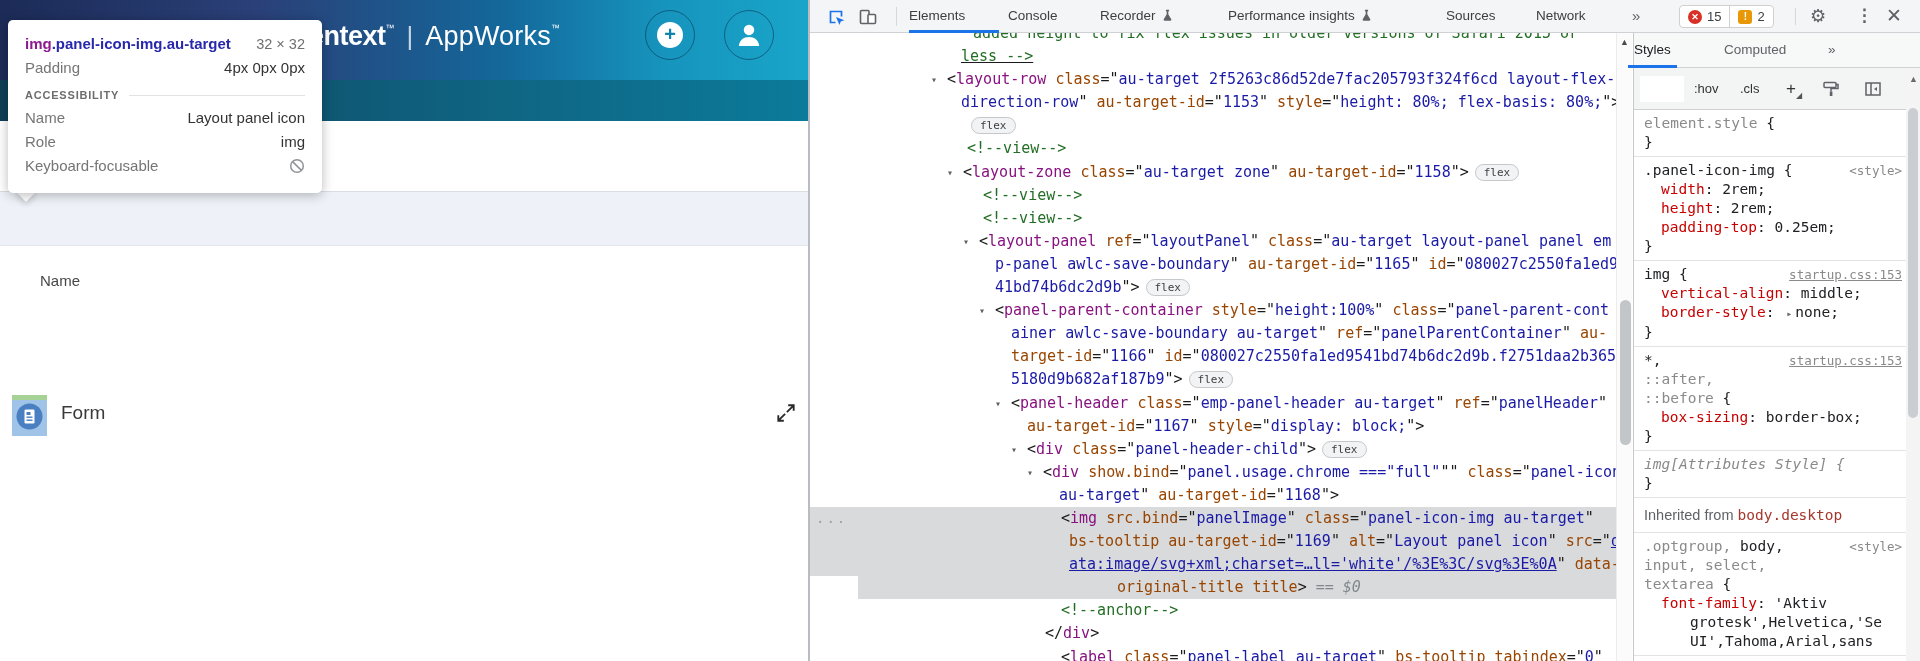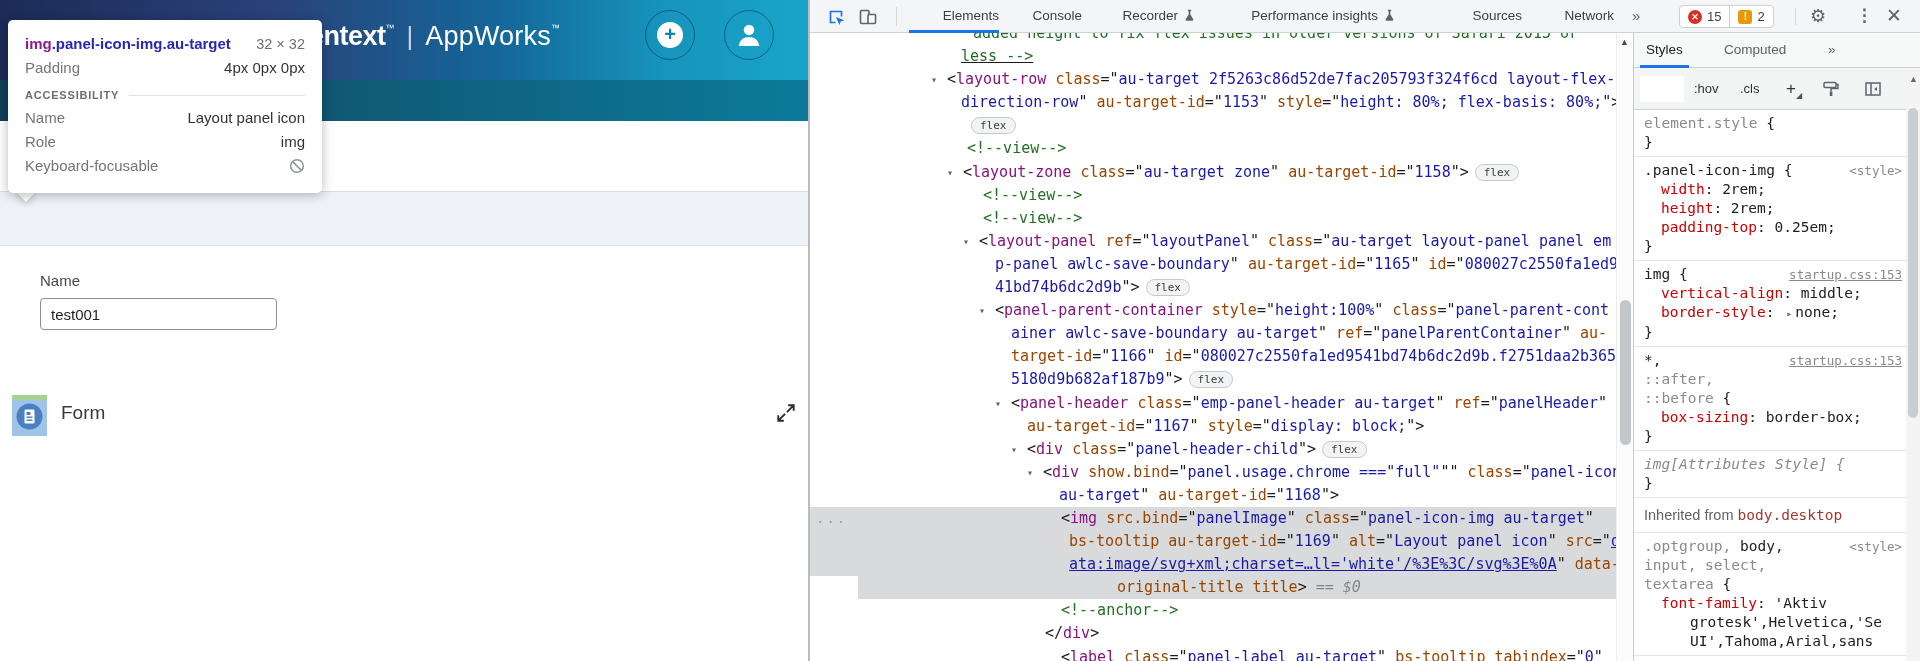--- a/index.html
+++ b/index.html
@@ -48,21 +48,21 @@
   .tt-sec{display:flex;align-items:center;gap:10px;margin:9px 0 5px 0;}
   .tt-sec span{font-size:11px;color:#6d6d6d;letter-spacing:.8px;font-weight:700;}
   .tt-sec i{flex:1;border-top:1px solid #e3e3e3;}
   
   .dt{position:absolute;left:808px;top:0;width:1112px;height:661px;background:#fff;
       border-left:2px solid #b9bdc1;}
   .dt-tabbar{position:absolute;left:0;top:0;width:1110px;height:33px;background:#f4f5f6;
              border-bottom:1px solid #cfd1d4;}
   .ticon{position:absolute;top:7px;width:20px;height:20px;}
   .tb-sep{position:absolute;left:86px;top:7px;height:19px;border-left:1px solid #d6d8da;}
-  .dtab{position:absolute;top:0;height:33px;line-height:32px;text-align:right;font-size:13.5px;
+  .dtab{position:absolute;top:0;height:33px;line-height:32px;text-align:left;font-size:13.5px;
         color:#3c4043;white-space:nowrap;}
   .dtab .bk{display:inline-block;vertical-align:-2px;margin-left:5px;}
   .dtab.active::after{content:"";position:absolute;left:0;right:0;bottom:0;height:3px;background:#1a73e8;}
   .more{position:absolute;left:822px;top:0;height:33px;line-height:31px;font-size:15px;color:#5f6368;}
   .badges{position:absolute;left:869px;top:5px;height:23px;display:flex;border:1px solid #d0d0d0;
           border-radius:4px;background:#fff;overflow:hidden;}
   .badge-cell{display:flex;align-items:center;gap:5px;padding:0 8px;font-size:13px;color:#3c4043;}
   .badge-cell + .badge-cell{border-left:1px solid #d0d0d0;}
   .errdot{width:14px;height:14px;border-radius:50%;background:#d93025;color:#fff;font-size:9px;
           line-height:14px;text-align:center;font-weight:700;}
@@ -148,21 +148,20 @@
           <rect x="10.5" y="16.5" width="6" height="1.4" fill="#4a7fc1"></rect>
         </svg>
       </div>
       <div class="form-title">Form</div>
       <svg class="expand" viewBox="0 0 20 20">
         <path d="M12 3h5v5M17 3l-6.2 6.2M8 17H3v-5M3 17l6.2-6.2" stroke="#2a2a2a" stroke-width="1.7" fill="none"></path>
       </svg>
     </div>
 
     <div class="fld-label">Name</div>
-    <input class="fld-input" value="test001" style="">
 
     <div class="tt-arrow"></div>
     <div class="tooltip">
       <div class="tt-row">
         <span><span class="tt-tag">img</span><span class="tt-cls">.panel-icon-img.au-target</span></span>
         <span class="tt-size">32 × 32</span>
       </div>
       <div class="tt-row">
         <span class="tt-lab">Padding</span>
         <span class="tt-val">4px 0px 0px</span>
@@ -264,21 +263,21 @@
 
     <div class="esb">
       <span class="sarr">▲</span>
       <span class="thumb"></span>
     </div>
 
     <div class="ssep"></div>
 
     <div class="sidebar">
       <div class="ss-tabs" id="ss-tabs">
-          <span class="sstab active" style="left: 12px;">Styles</span>
+          <span class="sstab active" style="left: 0;">Styles</span>
           <span class="sstab" style="left: 90px;">Computed</span>
           <span class="sstab" style="left: 194px;">»</span>
         </div>
       <div class="ss-toolbar">
         <div class="filter-box"></div>
         <span class="tbtxt" style="left:60px">:hov</span>
         <span class="tbtxt" style="left:106px">.cls</span>
         <span class="tbtxt" style="left:152px;font-size:17px"><span>+</span><span class="plus-caret">◢</span></span>
         <svg class="ss-ic" style="left:188px" width="18" height="18" viewBox="0 0 18 18">
           <rect x="2" y="2.5" width="12" height="5" rx="1" fill="none" stroke="#5f6368" stroke-width="1.5"></rect>

